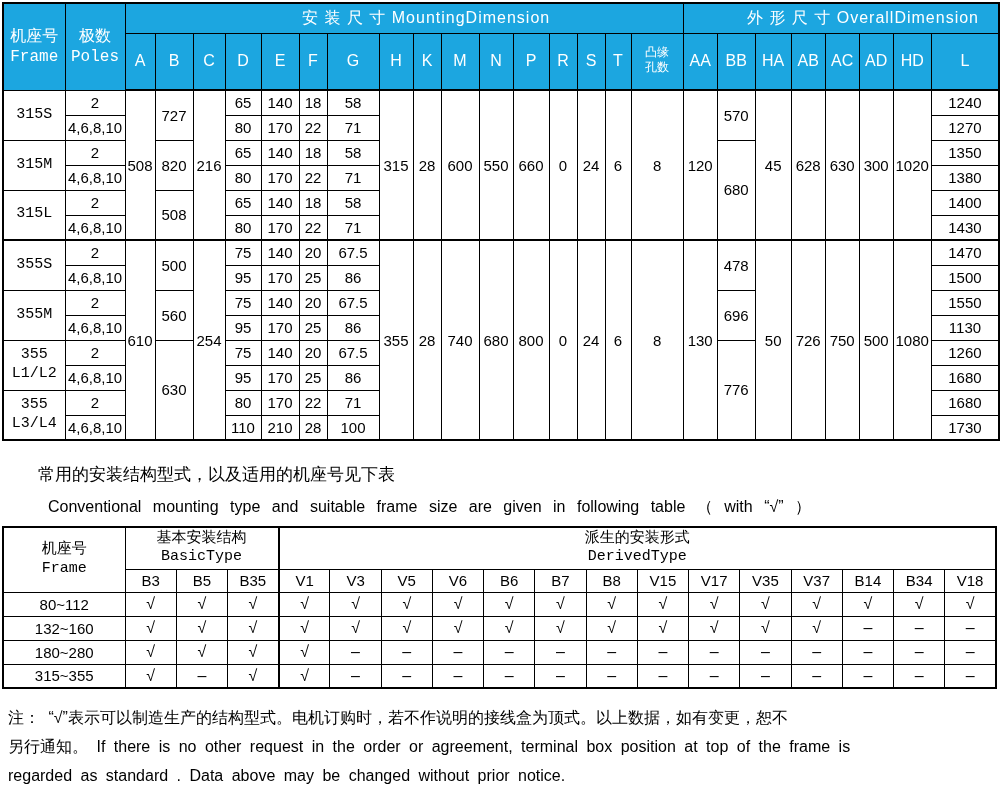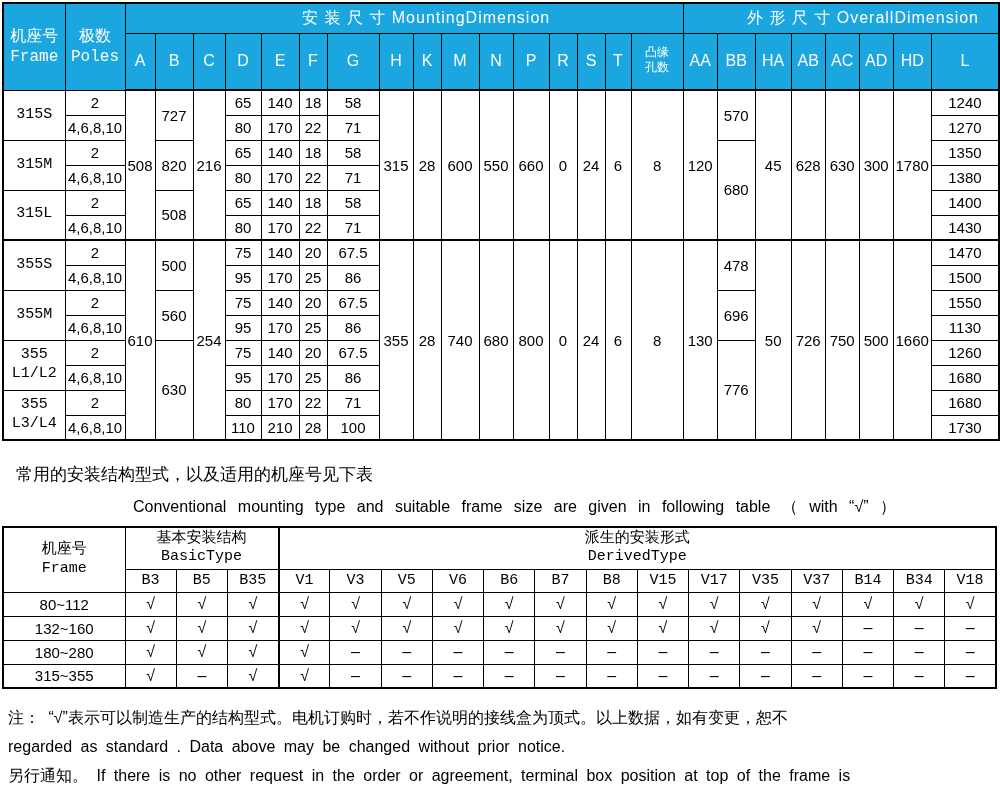--- a/index.html
+++ b/index.html
@@ -15,27 +15,27 @@
   .t1 thead tr:first-child { height: 30px; }
   .t1 thead tr:last-child { height: 57px; }
   .t1 thead tr:last-child th { border-bottom: 2px solid var(--line); }
   .t1 thead th.title { letter-spacing: 1px; padding-left: 44px; }
   .t1 tbody tr { height: 25px; }
   .t1 tbody td { font-size: 15px; }
   .t1 .holes-h { font-size: 12px; }
   .pre { white-space: pre-line; line-height: 1.25; font-family: Liberation Mono, monospace; }
   .t1 .gsep td { border-top: 2px solid var(--line); }
 
-  .mid-cn { margin: 22px 0 0 16px; font-size: 17px; }
-  .mid-en { margin: 11px 0 8px 29px; font-size: 16px; word-spacing: 7px; text-align: center; }
+  .mid-cn { margin: 22px 0 0 38px; font-size: 17px; }
+  .mid-en { margin: 11px 0 8px 48px; font-size: 16px; word-spacing: 7px; }
 
   .t2 { width: 995px; margin-left: 2px; border: 2px solid var(--line); }
   .t2 th, .t2 td { border: 1px solid var(--line); text-align: center; vertical-align: middle; padding: 0; font-weight: normal; overflow: hidden; }
   .t2 thead tr:first-child { height: 42px; }
-  .t2 thead tr:last-child { height: 23px; font-family: Liberation Mono, monospace; }
+  .t2 thead tr:last-child { height: 23px; }
   .t2 thead th { font-size: 15px; }
   .t2 tbody tr { height: 24px; }
   .t2 tbody td { font-size: 15px; }
   .t2 .sep-r { border-right: 2px solid var(--line); }
   .t2 .mark { font-size: 16px; }
 
   .notes { margin: 14px 0 0 8px; font-size: 16px; line-height: 29px; word-spacing: 4px; }
   .notes p { margin: 0; }
 </style>
 </head>
@@ -128,21 +128,21 @@
         <td rowspan="6">0</td>
         <td rowspan="6">24</td>
         <td rowspan="6">6</td>
         <td rowspan="6">8</td>
         <td rowspan="6">120</td>
         <td rowspan="2">570</td>
         <td rowspan="6">45</td>
         <td rowspan="6">628</td>
         <td rowspan="6">630</td>
         <td rowspan="6">300</td>
-        <td rowspan="6">1780</td>
+        <td rowspan="6">1020</td>
         <td>1240</td>
       </tr>
       <tr>
         <td>4,6,8,10</td>
         <td>80</td>
         <td>170</td>
         <td>22</td>
         <td>71</td>
         <td>1270</td>
       </tr>
@@ -202,21 +202,21 @@
         <td rowspan="8">0</td>
         <td rowspan="8">24</td>
         <td rowspan="8">6</td>
         <td rowspan="8">8</td>
         <td rowspan="8">130</td>
         <td rowspan="2">478</td>
         <td rowspan="8">50</td>
         <td rowspan="8">726</td>
         <td rowspan="8">750</td>
         <td rowspan="8">500</td>
-        <td rowspan="8">1660</td>
+        <td rowspan="8">1080</td>
         <td>1470</td>
       </tr>
       <tr>
         <td>4,6,8,10</td>
         <td>95</td>
         <td>170</td>
         <td>25</td>
         <td>86</td>
         <td>1500</td>
       </tr>
@@ -412,17 +412,17 @@
           <td class="mark">–</td>
           <td class="mark">–</td>
           <td class="mark">–</td>
           <td class="mark">–</td>
         </tr>
       </tbody>
   </table>
 
   <div class="notes">
     <p>注： “√”表示可以制造生产的结构型式。电机订购时，若不作说明的接线盒为顶式。以上数据，如有变更，恕不</p>
+    <p>另行通知。  If there is no other request in the order or agreement,  terminal  box position  at top of the frame  is</p>
     <p>regarded  as standard . Data above may be changed without   prior notice.</p>
-    <p>另行通知。  If there is no other request in the order or agreement,  terminal  box position  at top of the frame  is</p>
   </div>
 
 </div>
 
 </body></html>

